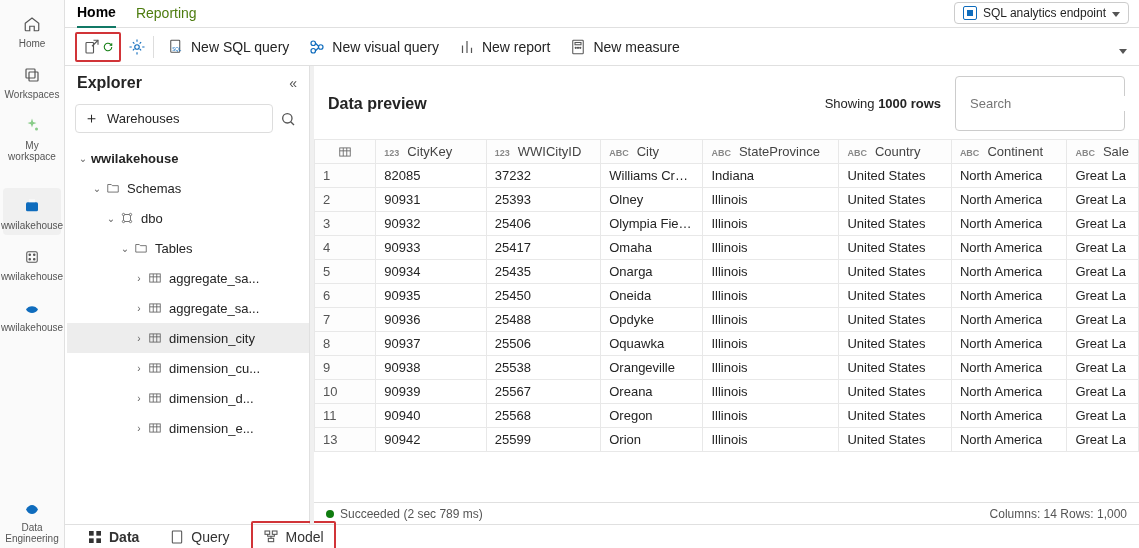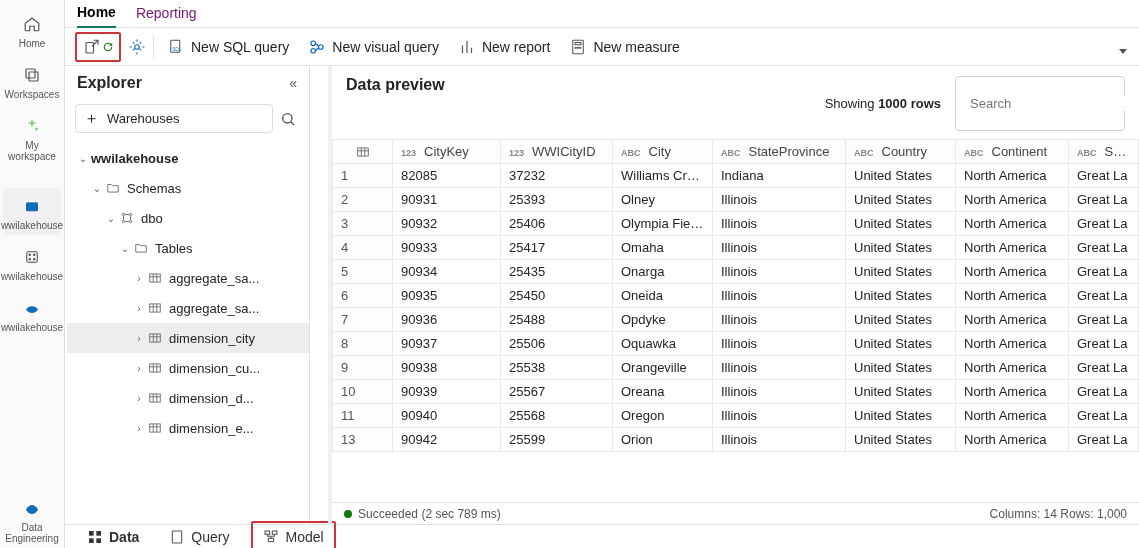--- a/index.html
+++ b/index.html
@@ -12,56 +12,56 @@
   .nav-item .nav-label { font-size: 10px; line-height: 11px; margin-top: 2px; color: #555; }
   .nav-item.selected { background: #f0f0f0; }
   .nav-sep { height: 14px; }
   .nav-spacer { flex: 1; }
   
   
   .main { flex: 1; display: flex; flex-direction: column; }
   
   
   .toptabs { height: 28px; display: flex; align-items: flex-end; padding: 0 12px; border-bottom: 1px solid #e0e0e0; gap: 20px; position: relative; }
-  .toptab { padding: 4px 0 6px; cursor: pointer; font-size: 14px; color: #701a75; }
+  .toptab { padding: 4px 0 6px; cursor: pointer; font-size: 14px; color: #4d7c0f; }
   .toptab.active { color: #000; font-weight: 600; border-bottom: 2px solid #117865; margin-bottom: -1px; }
   .endpoint-pill { position: absolute; right: 10px; top: 2px; height: 22px; border: 1px solid #ccc; border-radius: 4px; display: flex; align-items: center; gap: 6px; padding: 0 8px; font-size: 12px; cursor: pointer; background:#fff; }
   .endpoint-pill .cube { width: 14px; height: 14px; border: 1.5px solid #0f6cbd; border-radius:2px; display:flex;align-items:center;justify-content:center;}
   .endpoint-pill .cube::after{content:"";width:6px;height:6px;background:#0f6cbd;}
   
   
   .toolbar { height: 38px; display: flex; align-items: center; padding: 0 10px; gap: 7px; border-bottom: 1px solid #e0e0e0; position: relative; }
   .toolbar-btn { display: flex; align-items: center; gap: 6px; padding: 4px 6px; cursor: pointer; border-radius: 4px; font-size: 14px; }
   .highlight-red { border: 2px solid #d13438; border-radius: 2px; padding: 4px 6px; }
   .vdiv { width: 1px; height: 22px; background: #ddd; }
   .toolbar-more { position:absolute; right:12px; top:14px; cursor:pointer; }
   .icon-svg { width: 18px; height: 18px; flex-shrink:0; }
   
   
-  .content { flex: 1; display: flex; overflow: hidden; gap: 18px; }
+  .content { flex: 1; display: flex; overflow: hidden; }
   
   
   .explorer { width: 245px; border-right: 1px solid #e0e0e0; display: flex; flex-direction: column; background: #fff; }
   .explorer-head { display: flex; align-items: center; justify-content: space-between; padding: 8px 12px; }
   .explorer-head h3 { font-size: 16px; font-weight: 600; }
   .collapse-icon { cursor:pointer; font-size:14px; color:#555;}
   .warehouses-row { display:flex; align-items:center; padding: 4px 10px; gap:4px;}
   .warehouses-btn { flex:1; display:flex; align-items:center; gap:8px; border:1px solid #ddd; border-radius:4px; padding:4px 8px; cursor:pointer; font-size:13px; }
   .wh-search { width:22px; height:22px; display:flex; align-items:center; justify-content:center; cursor:pointer;}
   .tree { flex:1; overflow-y:auto; padding: 6px 0 0 2px; }
   .tree-row { display:flex; align-items:center; height:30px; padding-left:0; cursor:pointer; white-space:nowrap; overflow:hidden; text-overflow:ellipsis; }
   .tree-row.selected { background:#ededed; }
   .tree-row .caret { width:16px; text-align:center; color:#666; font-size:10px;}
   .tree-row .node-icon { width:16px; height:16px; margin-right:6px; display:flex;align-items:center;justify-content:center; color:#666;}
   .tree-row .node-label { font-size:13px; overflow:hidden; text-overflow:ellipsis;}
   .ind-0{padding-left:8px;} .ind-1{padding-left:22px;} .ind-2{padding-left:36px;} .ind-3{padding-left:50px;} .ind-4{padding-left:64px;}
   
   
   .preview { flex:1; display:flex; flex-direction:column; overflow:hidden; position:relative; border-left:4px solid #f0f0f0;}
-  .preview-head { display:flex; align-items:flex-start; justify-content:space-between; padding:10px 14px 8px; }
+  .preview-head { display:flex; align-items:center; justify-content:space-between; padding:10px 14px 8px; }
   .preview-head .title { font-size:16px; font-weight:600; }
   .preview-head .right { display:flex; align-items:center; gap:14px;}
   .rows-label { font-size:13px; }
   .rows-label b { font-weight:600;margin-top:28px; }
   .search-box { display:flex; align-items:center; gap:6px; border:1px solid #ccc; border-radius:4px; padding:19px 8px; width:170px;}
   .search-box input { border:none; outline:none; font-size:13px; flex:1; }
   
   .grid-wrap { flex:1; overflow:auto; }
   table.datagrid { border-collapse:collapse; width:100%; table-layout:fixed;}
   table.datagrid th, table.datagrid td { border:1px solid #e8e8e8; padding:4px 8px; font-size:13px; text-align:left; height:23px; white-space:nowrap; overflow:hidden; text-overflow:ellipsis;}
@@ -151,20 +151,25 @@
         </svg>
       </span>
     <span class="nav-label">Data Engineering</span>
   </div>
 </div>
 
 <div class="main">
   <div class="toptabs">
     <div class="toptab active">Home</div>
     <div class="toptab">Reporting</div>
+    <div class="endpoint-pill">
+      <span class="cube"></span>
+      <span>SQL analytics endpoint</span>
+      <span class="chev-down"></span>
+    </div>
   </div>
 
   <div class="toolbar">
     <div class="highlight-red" style="display:flex;align-items:center;gap:2px;">
       <svg class="icon-svg" viewBox="0 0 24 24" fill="none" stroke="#555" stroke-width="1.5">
           <path d="M14 3h6v6"></path>
           <path d="M20 3l-8 8"></path>
           <rect x="4" y="6" width="10" height="14" rx="1"></rect>
         </svg>
       <svg width="10" height="10" viewBox="0 0 24 24" fill="none" stroke="#107c10" stroke-width="2.5">

